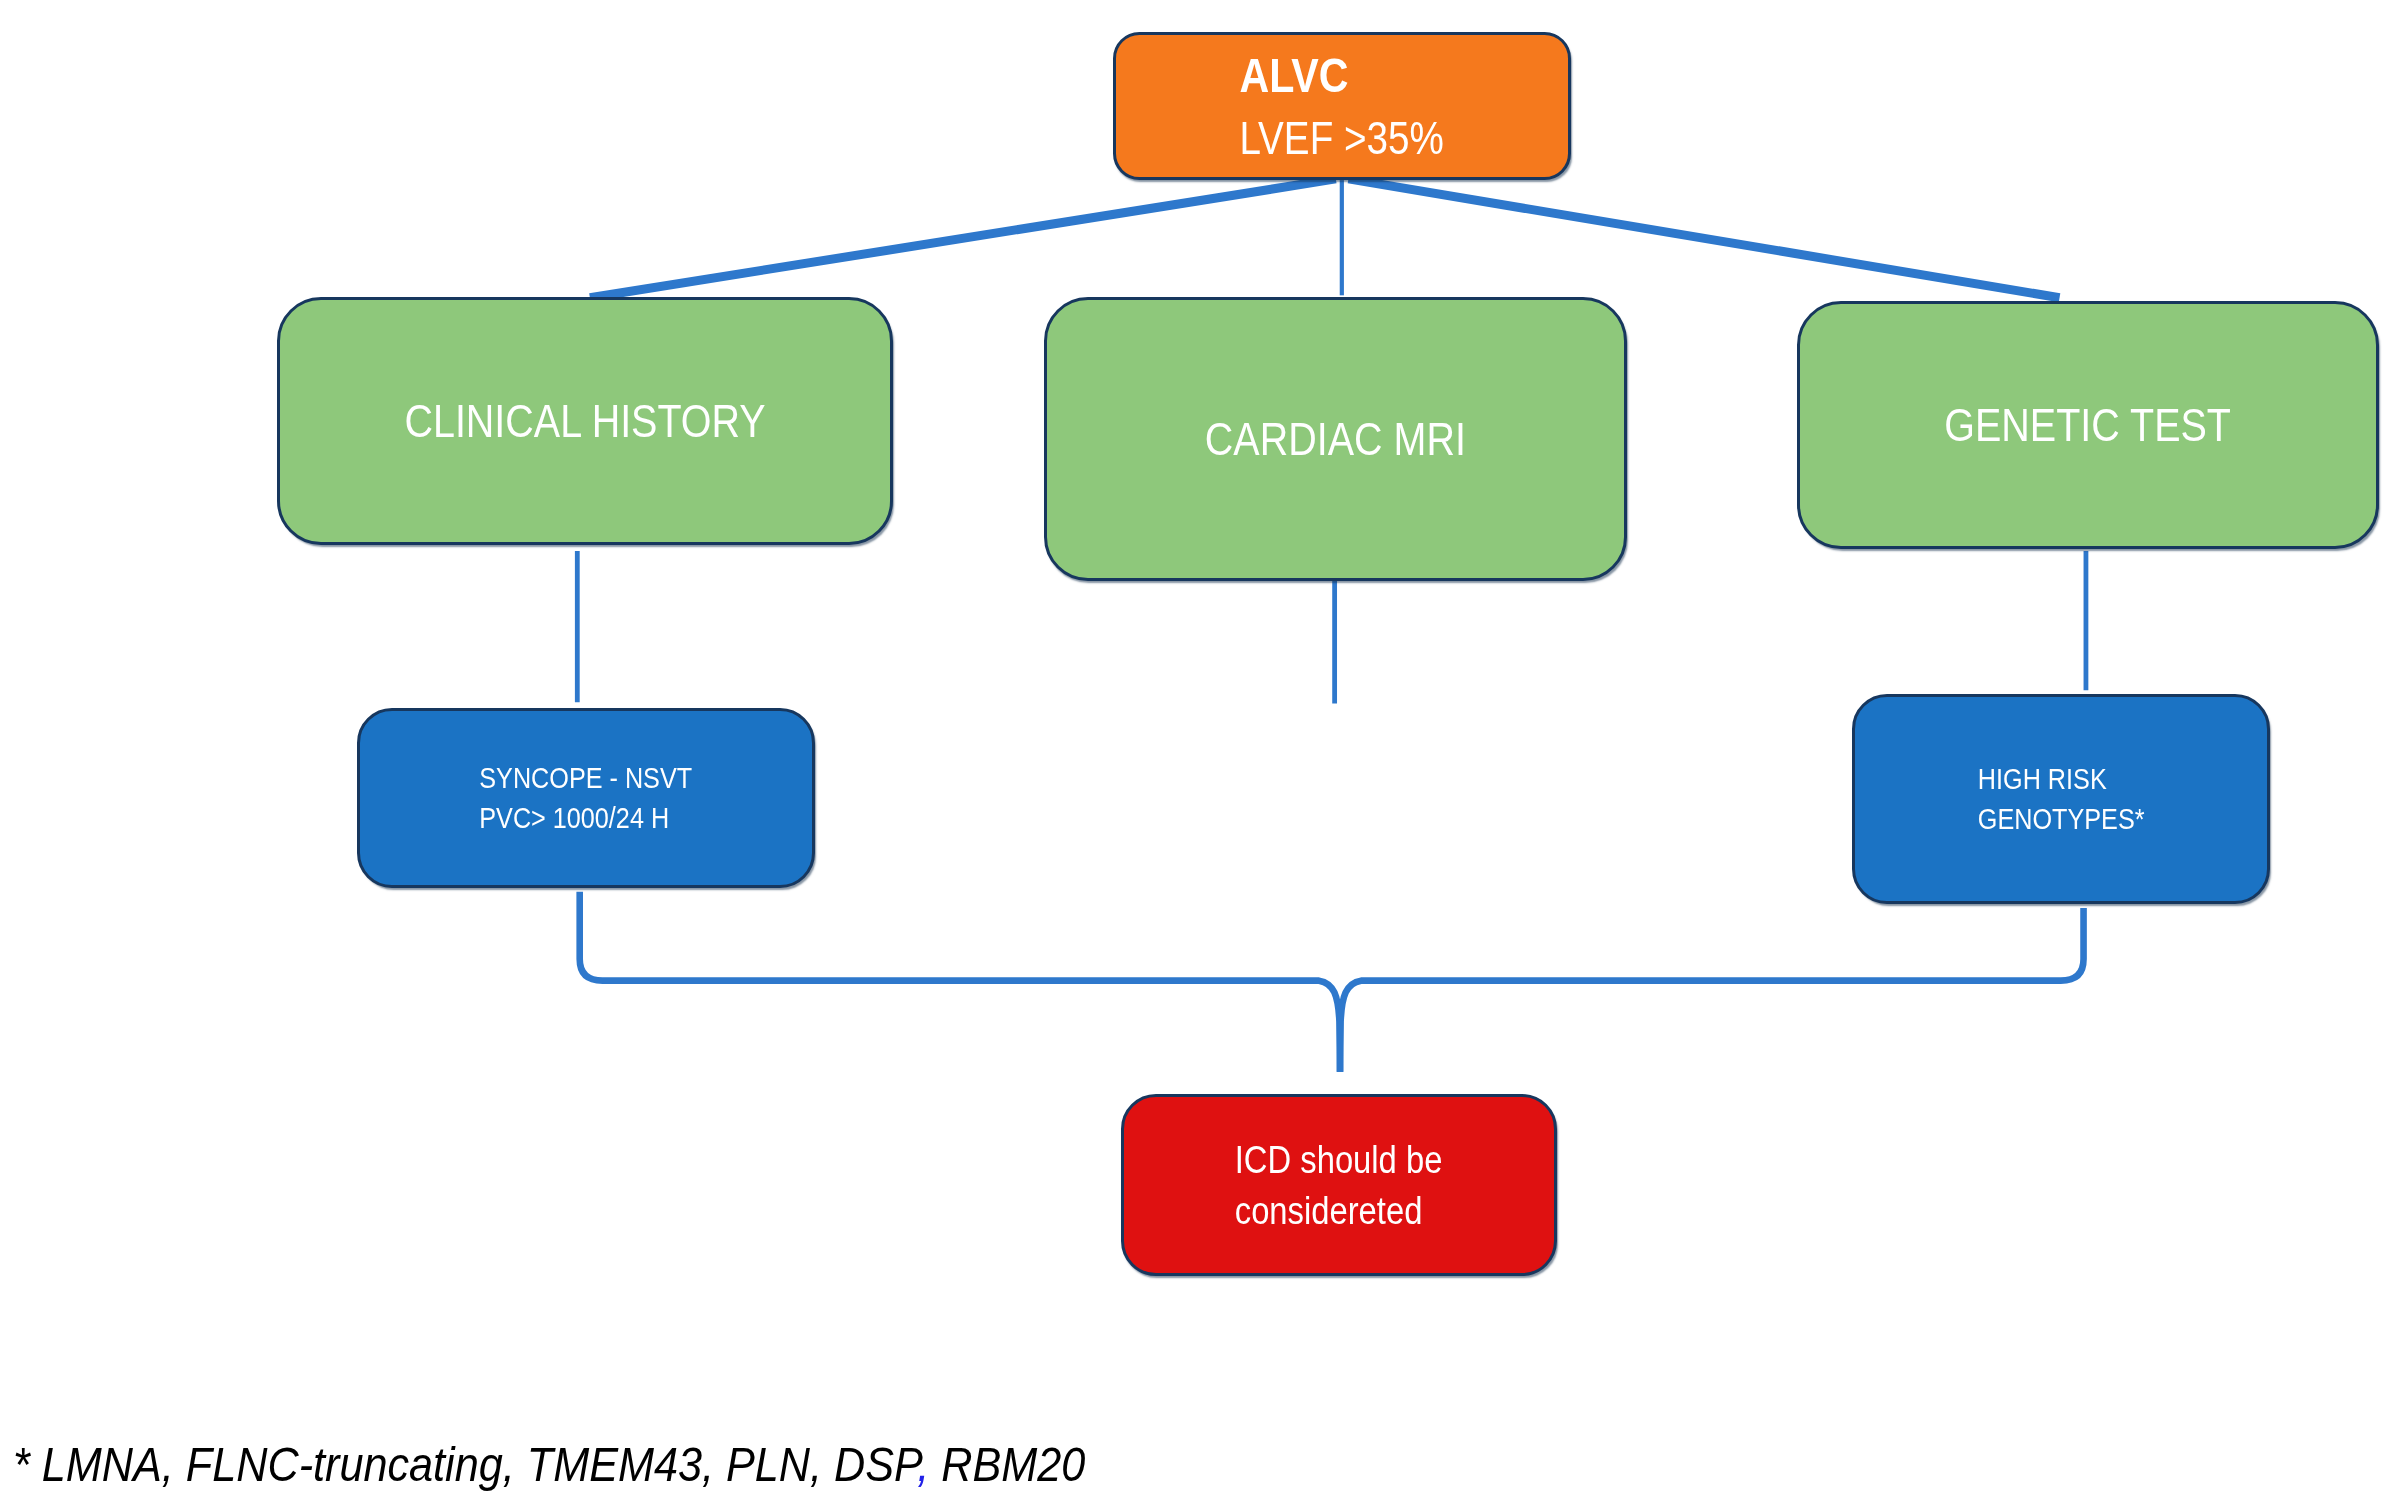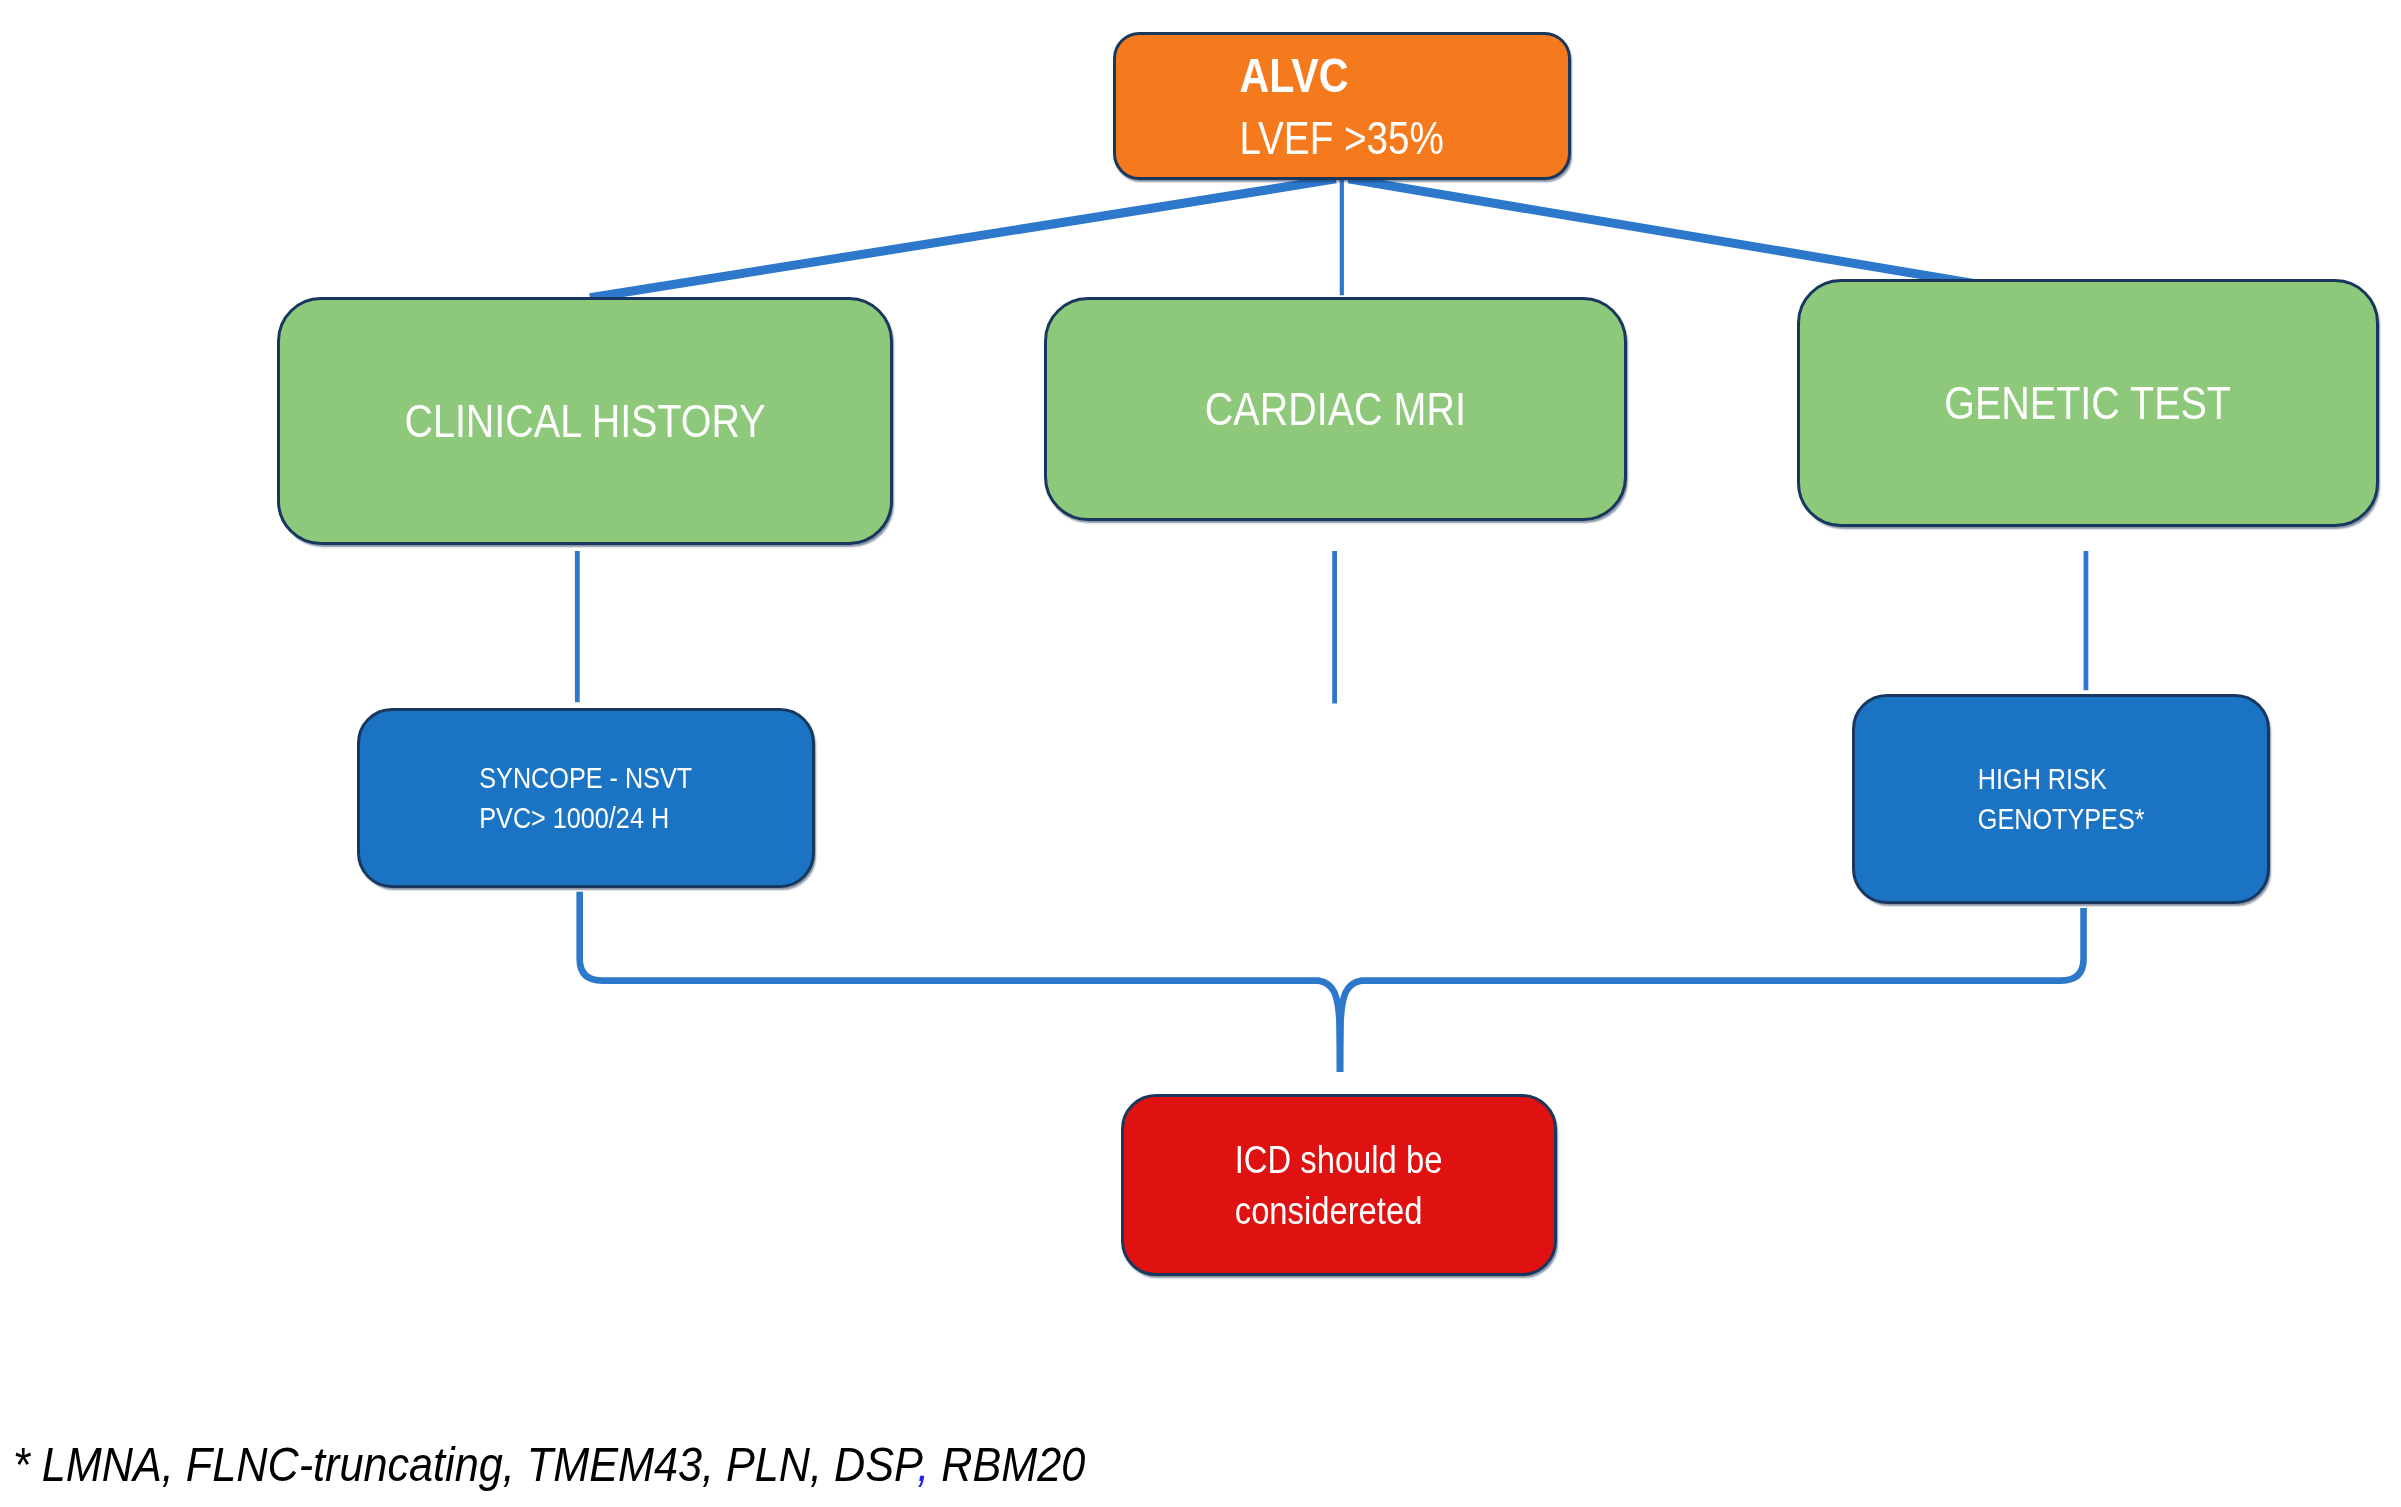--- a/index.html
+++ b/index.html
@@ -52,25 +52,25 @@
     <div class="label">
       <span class="title" style="display:block">ALVC</span>
       <span class="subtitle" style="display:block">LVEF &gt;35%</span>
     </div>
   </div>
 
   <div class="node branch-node" style="left:277px;top:297px;width:616px;height:248px;">
     <span class="label">CLINICAL HISTORY</span>
   </div>
 
-  <div class="node branch-node" style="left:1044px;top:297px;width:583px;height:224px;">
+  <div class="node branch-node" style="left:1044px;top:297px;width:583px;height:284px;">
     <span class="label">CARDIAC MRI</span>
   </div>
 
-  <div class="node branch-node" style="left:1797px;top:279px;width:582px;height:248px;">
+  <div class="node branch-node" style="left:1797px;top:301px;width:582px;height:248px;">
     <span class="label">GENETIC TEST</span>
   </div>
 
   <div class="node criterion-node" style="left:357px;top:708px;width:458px;height:180px;">
     <div class="label">
       <span style="display:block">SYNCOPE - NSVT</span>
       <span style="display:block">PVC&gt; 1000/24 H</span>
     </div>
   </div>
 

